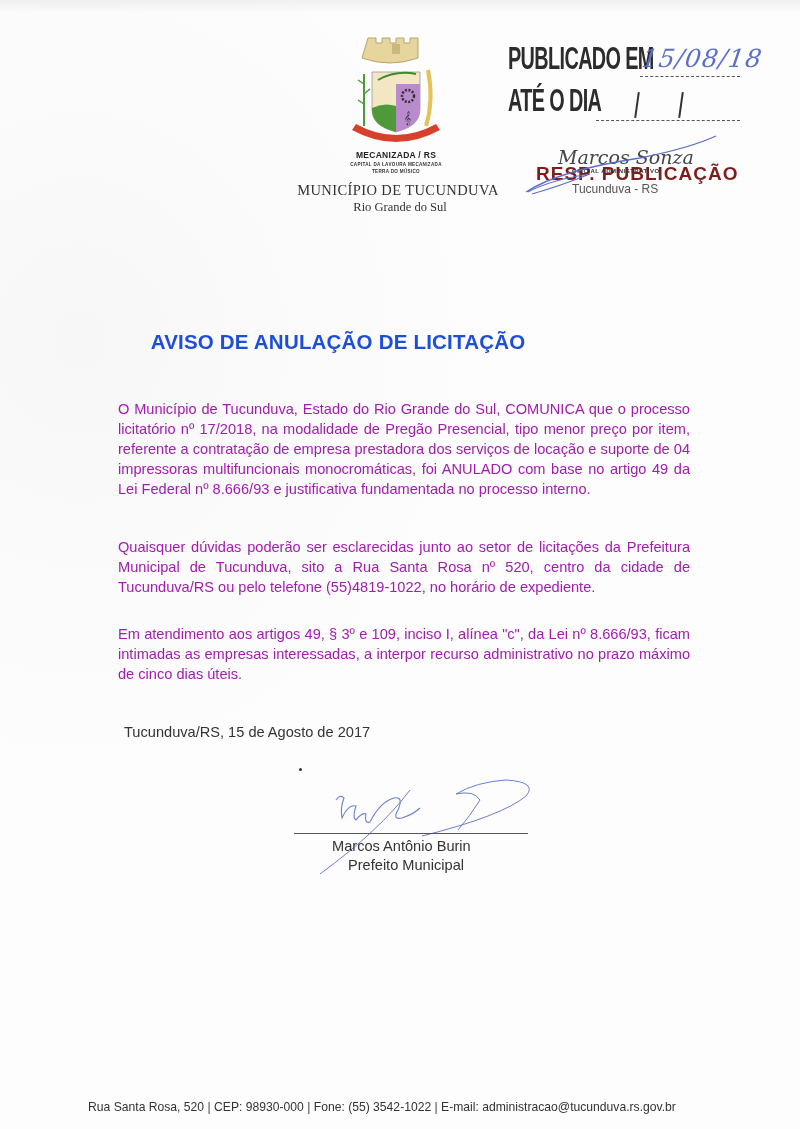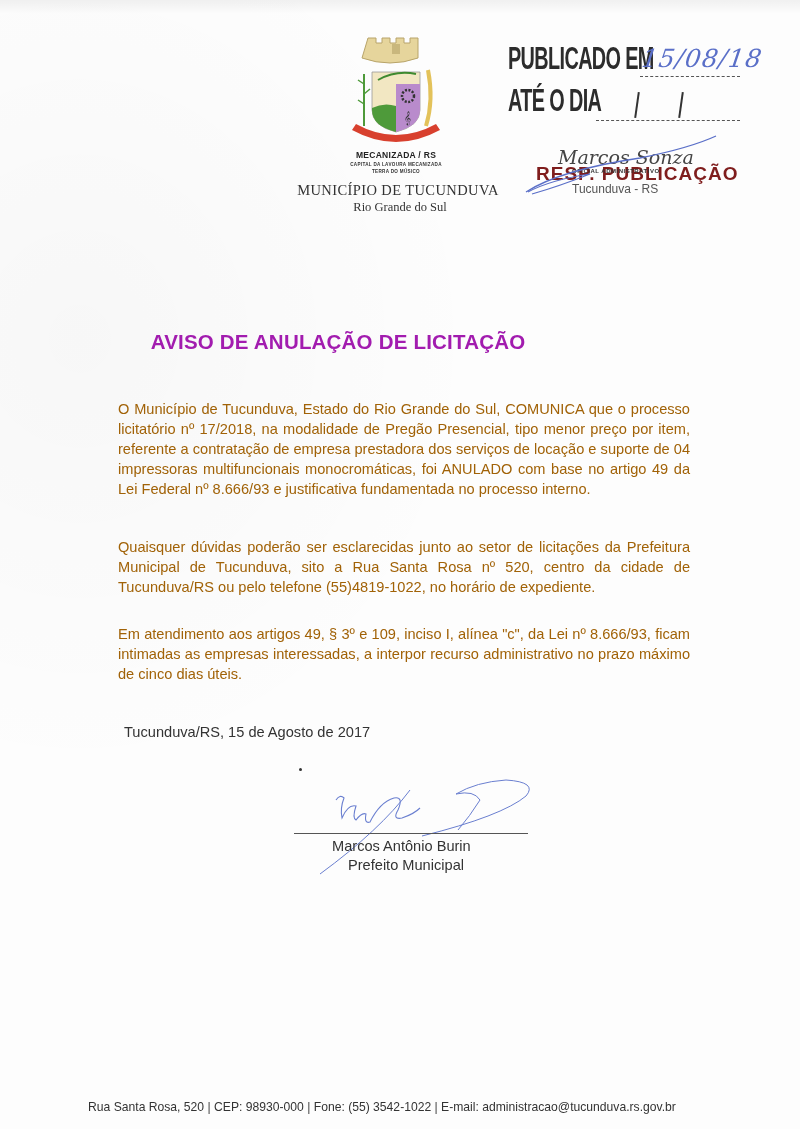--- a/index.html
+++ b/index.html
@@ -67,27 +67,27 @@
       letter-spacing: 0.5px; white-space: nowrap;
     }
     .resp-city {
       position: absolute; left: 572px; top: 182px; font-size: 12px; color: #555; white-space: nowrap;
     }
     .stamp-sig { position: absolute; left: 520px; top: 130px; width: 220px; height: 70px; }
     
     .doc-title {
       position: absolute; left: 0; width: 676px; top: 330px; text-align: center;
       font-family: "Liberation Sans", sans-serif; font-weight: bold; font-size: 20.5px;
-      color: #a21caf; letter-spacing: 0.2px;
+      color: #1d4ed8; letter-spacing: 0.2px;
     }
     
     .body-text {
       position: absolute; left: 118px; width: 572px;
       font-family: "Liberation Sans", sans-serif; font-size: 14.6px; line-height: 20px;
-      color: #a16207; text-align: justify;
+      color: #a21caf; text-align: justify;
     }
     .body-text p { margin: 0; }
     .p1 { top: 399px; }
     .p2 { top: 537px; }
     .p3 { top: 624px; }
     .date-line {
       position: absolute; left: 124px; top: 724px;
       font-family: "Liberation Sans", sans-serif; font-size: 14.6px; color: #333;
     }
     .dot { position: absolute; left: 299px; top: 768px; width: 3px; height: 3px; background: #333; border-radius: 50%; }

